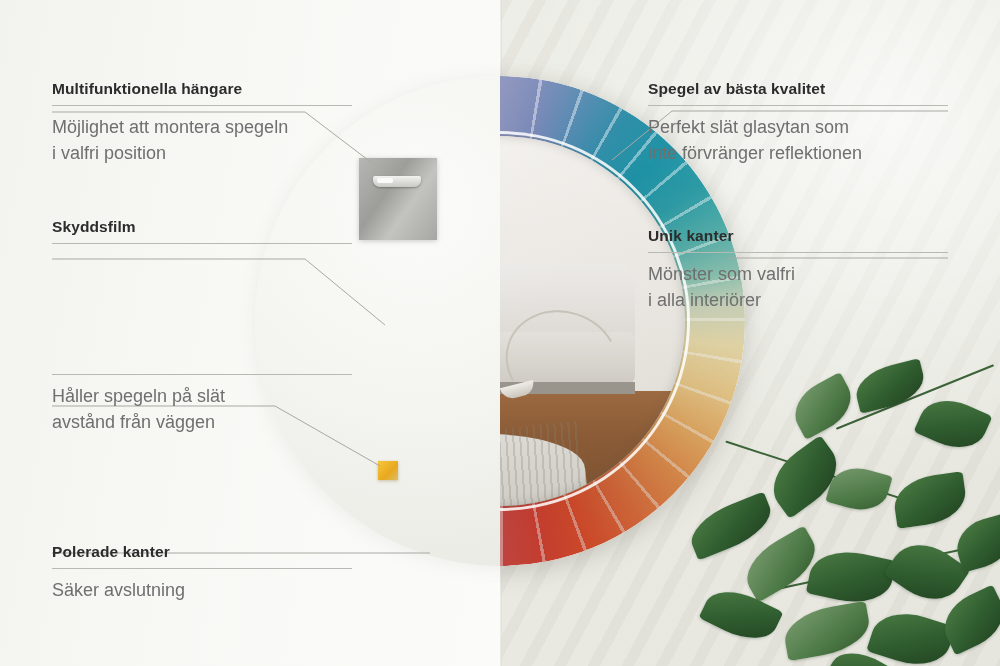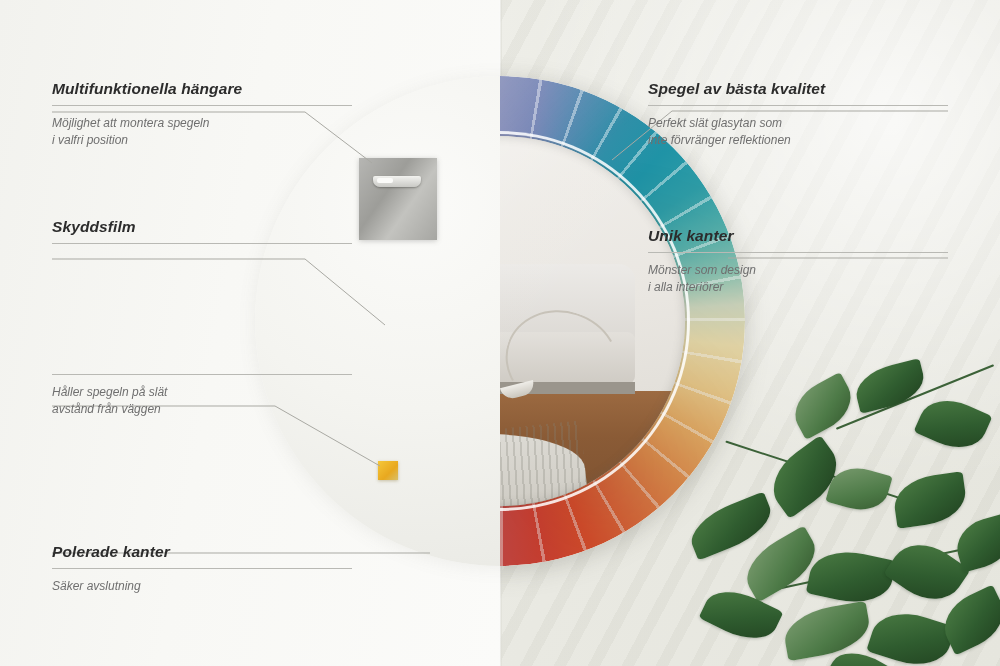--- a/index.html
+++ b/index.html
@@ -1,21 +1,21 @@
 <!DOCTYPE html>
 <html><head>
 <meta charset="utf-8">
 <style>
   html,body{margin:0;padding:0;}
   body{
     width:1000px;height:666px;overflow:hidden;position:relative;
     background:#f7f7f4;
     font-family:"Liberation Sans","DejaVu Sans",sans-serif;
   }
-  .stage{position:absolute;inset:0;width:1000px;height:666px;overflow:hidden;font-style:italic;}
+  .stage{position:absolute;inset:0;width:1000px;height:666px;overflow:hidden;}
 
   
   .bg-left{
     position:absolute;left:0;top:0;width:500px;height:666px;
     background:linear-gradient(100deg,#f2f2ee 0%,#f8f8f5 45%,#fbfbf9 100%);
   }
   .bg-right{
     position:absolute;left:500px;top:0;width:500px;height:666px;
     background:linear-gradient(115deg,#eeeee8 0%,#e9e9e2 40%,#e6e6de 100%);
   }
@@ -122,21 +122,21 @@
     transform:rotate(-14deg);}
   .glass-sheen{position:absolute;inset:0;border-radius:50%;
     background:linear-gradient(135deg,rgba(255,255,255,.42) 0%,rgba(255,255,255,.05) 38%,rgba(255,255,255,0) 60%);}
 
   
   .callout{position:absolute;width:300px;}
   .callout h3{
     margin:0 0 7px 0;font-size:15.5px;font-weight:bold;color:#2c2c2c;letter-spacing:.1px;
   }
   .callout p{
-    margin:9px 0 0 0;font-size:12px;line-height:1.42;color:#6f6f6f;white-space:pre-line;
+    margin:9px 0 0 0;font-size:18px;line-height:1.42;color:#6f6f6f;white-space:pre-line;
   }
   .rule{height:1px;background:#b9b9b4;width:100%;}
   .left-side{left:52px;text-align:left;}
   .right-side{right:52px;text-align:left;}
 
   .leader{position:absolute;overflow:visible;pointer-events:none;}
   .leader line{stroke:#a9a9a3;stroke-width:1;fill:none;}
 
   
   .hanger{
@@ -253,21 +253,21 @@
   <div class="callout right-side" style="top:80px;">
     <h3>Spegel av bästa kvalitet</h3>
     <div class="rule"></div>
     <p>Perfekt slät glasytan som
 inte förvränger reflektionen</p>
   </div>
 
   <div class="callout right-side" style="top:227px;">
     <h3>Unik kanter</h3>
     <div class="rule"></div>
-    <p>Mönster som design
+    <p>Mönster som valfri
 i alla interiörer</p>
   </div>
 
   <div class="foliage">
     <div class="stem" style="left:40px;top:120px;width:230px;transform:rotate(18deg);"></div>
     <div class="stem" style="left:90px;top:210px;width:220px;transform:rotate(-12deg);"></div>
     <div class="stem" style="left:150px;top:40px;width:170px;transform:rotate(-22deg);"></div>
 
     <div class="leaf lite" style="left:112px;top:28px;width:62px;height:44px;transform:rotate(-28deg);"></div>
     <div class="leaf" style="left:175px;top:10px;width:70px;height:40px;transform:rotate(-14deg);"></div>

